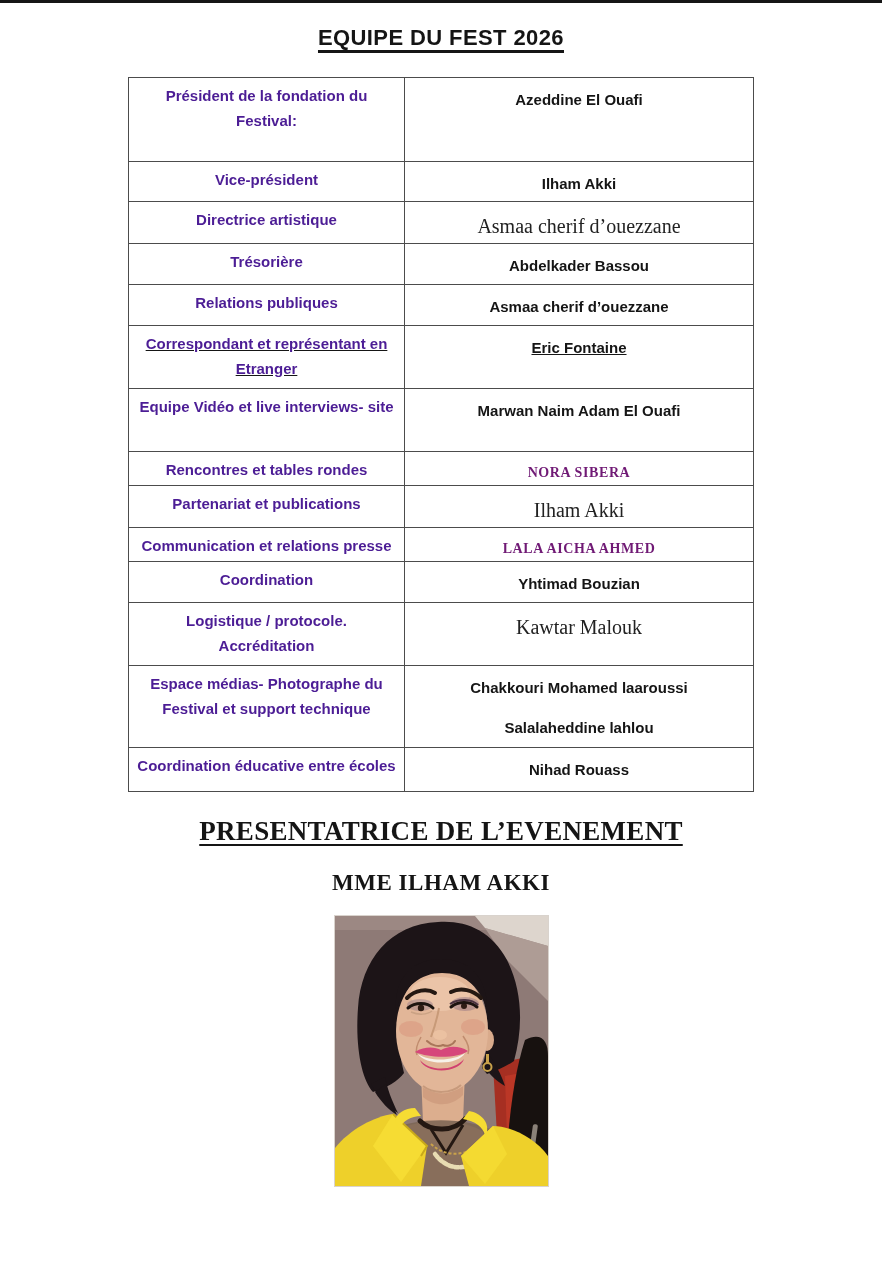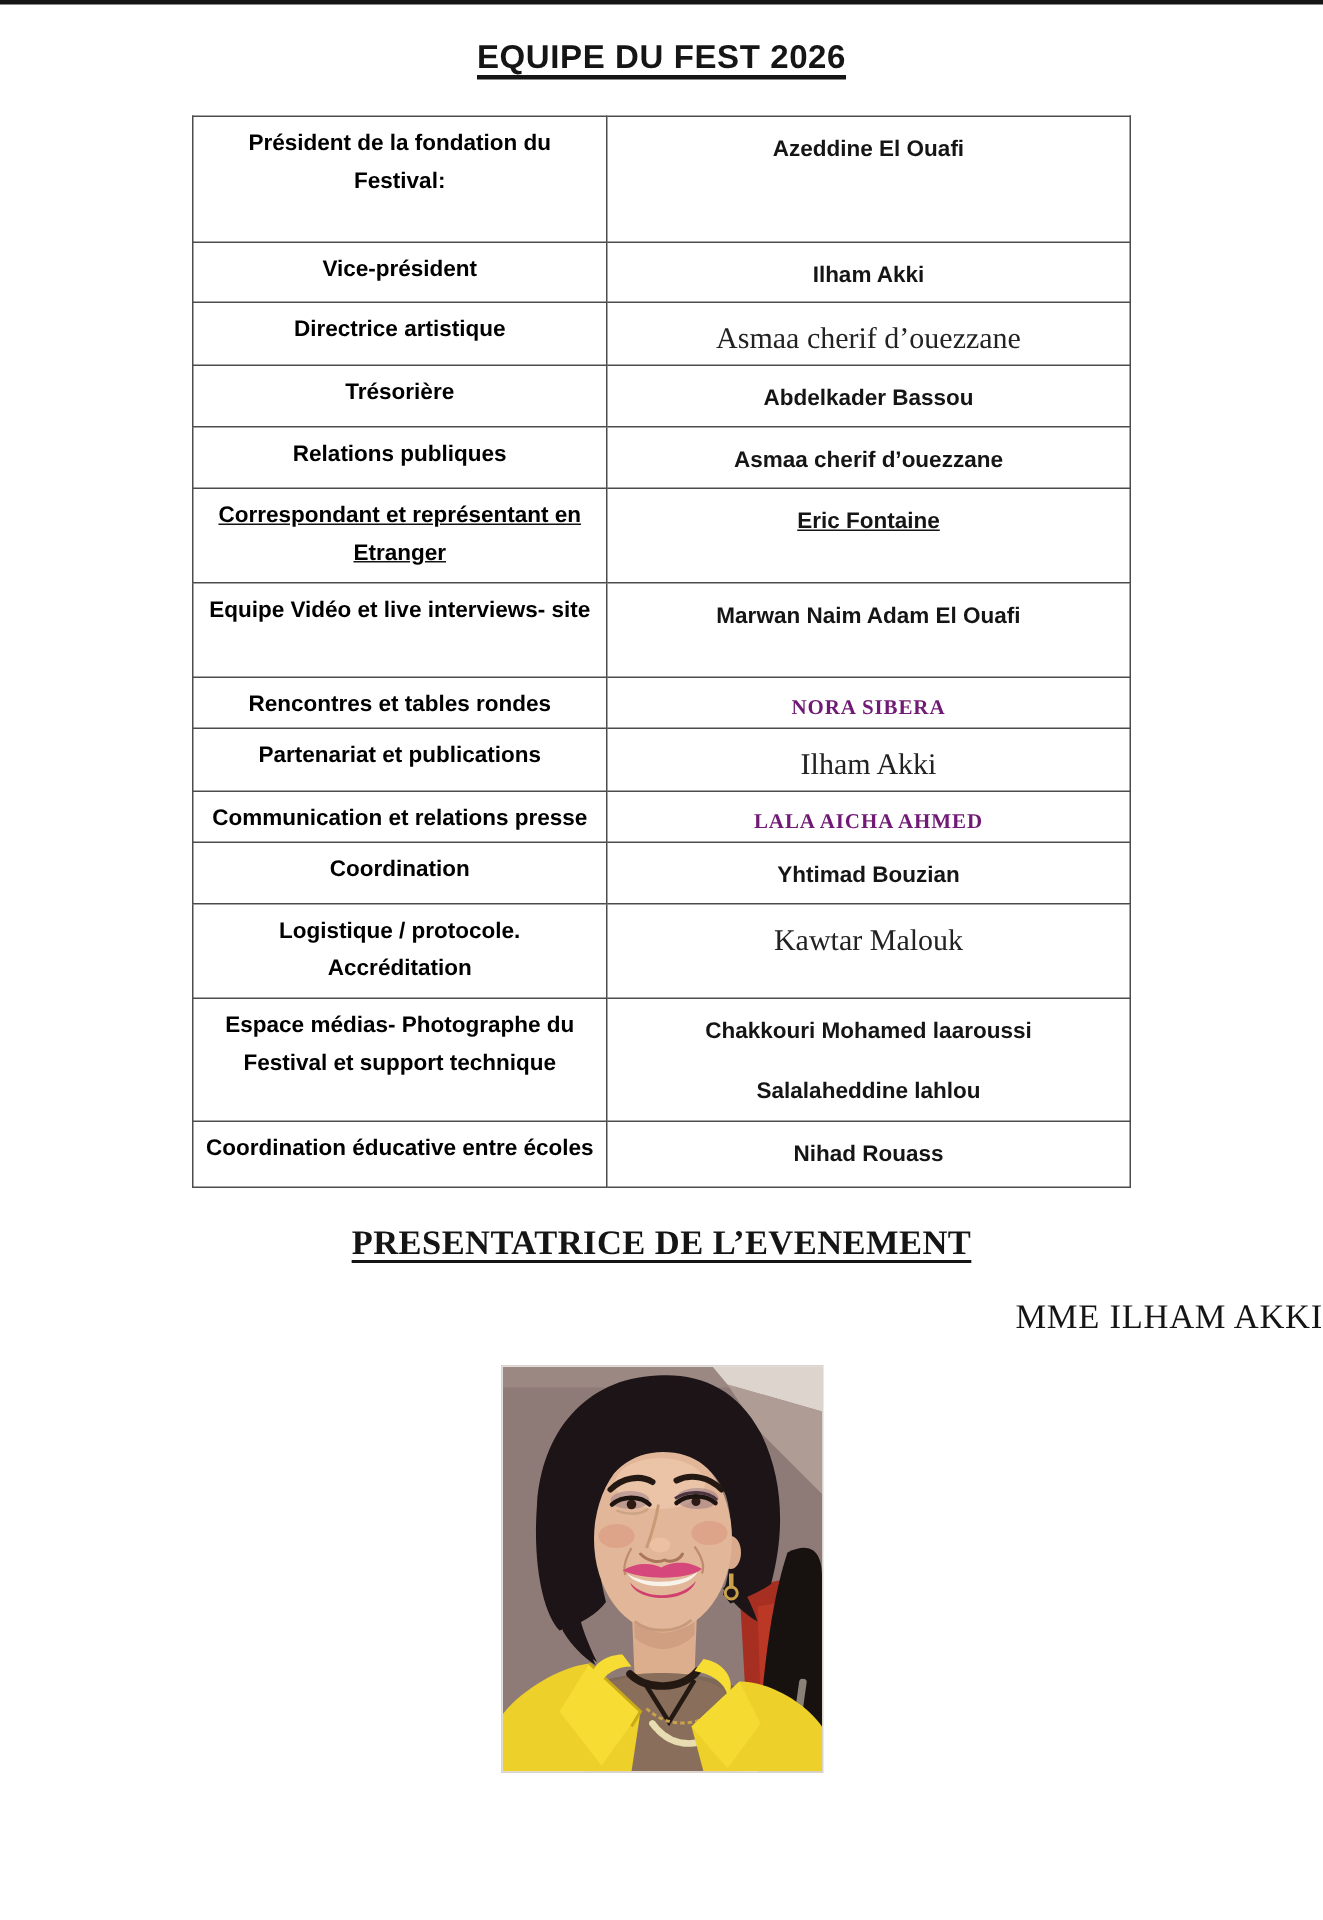--- a/index.html
+++ b/index.html
@@ -17,43 +17,43 @@
   .team-table{
     width:625px;margin:26px auto 0;border-collapse:collapse;
     border:1.5px solid #3f3f3f;table-layout:fixed;
   }
   .team-table td{
     border:1px solid #4c4c4c;vertical-align:top;text-align:center;
     box-sizing:border-box;
   }
   .role-cell{
     width:276px;padding:6px 8px 0;
-    font-size:15px;font-weight:bold;line-height:1.65;color:#000000;
+    font-size:15px;font-weight:bold;line-height:1.65;color:#4c1d95;
   }
   .name-cell{width:349px;padding:7px 8px 0;}
   .name-cell .name-line{margin:4px;}
   .name-cell .name-line + .name-line{margin-top:17px;}
   .sans-bold .name-line{
     font-family:"Liberation Sans",sans-serif;font-size:15px;font-weight:bold;line-height:1.5;
   }
   .serif-regular .name-line{
     font-family:"Liberation Serif",serif;font-size:20px;font-weight:normal;line-height:1.3;color:#222;
   }
   .serif-bold-caps{padding-top:9px;}
   .serif-bold-caps .name-line{
     font-family:"Liberation Serif",serif;font-size:14px;font-weight:bold;letter-spacing:.6px;color:#701a75;
   }
   .presenter-heading{
     margin:24px 0 0;text-align:center;
-    font-family:"Liberation Serif",serif;font-size:23px;font-weight:bold;letter-spacing:.3px;
+    font-family:"Liberation Serif",serif;font-size:27px;font-weight:bold;letter-spacing:.3px;
     text-decoration:underline;text-decoration-thickness:2px;text-underline-offset:4px;
   }
   .presenter-name{
-    margin:23px 0 0;text-align:right;
-    font-family:"Liberation Serif",serif;font-size:23px;font-weight:normal;letter-spacing:.5px;
+    margin:23px 0 0;text-align:center;
+    font-family:"Liberation Serif",serif;font-size:23px;font-weight:bold;letter-spacing:.5px;
   }
   .photo-frame{
     width:213px;height:270px;margin:20px auto 0;
     outline:1px solid #d9d3cd;overflow:hidden;
   }
   .photo-frame svg{display:block;}
 </style>
 </head>
 <body>
 

